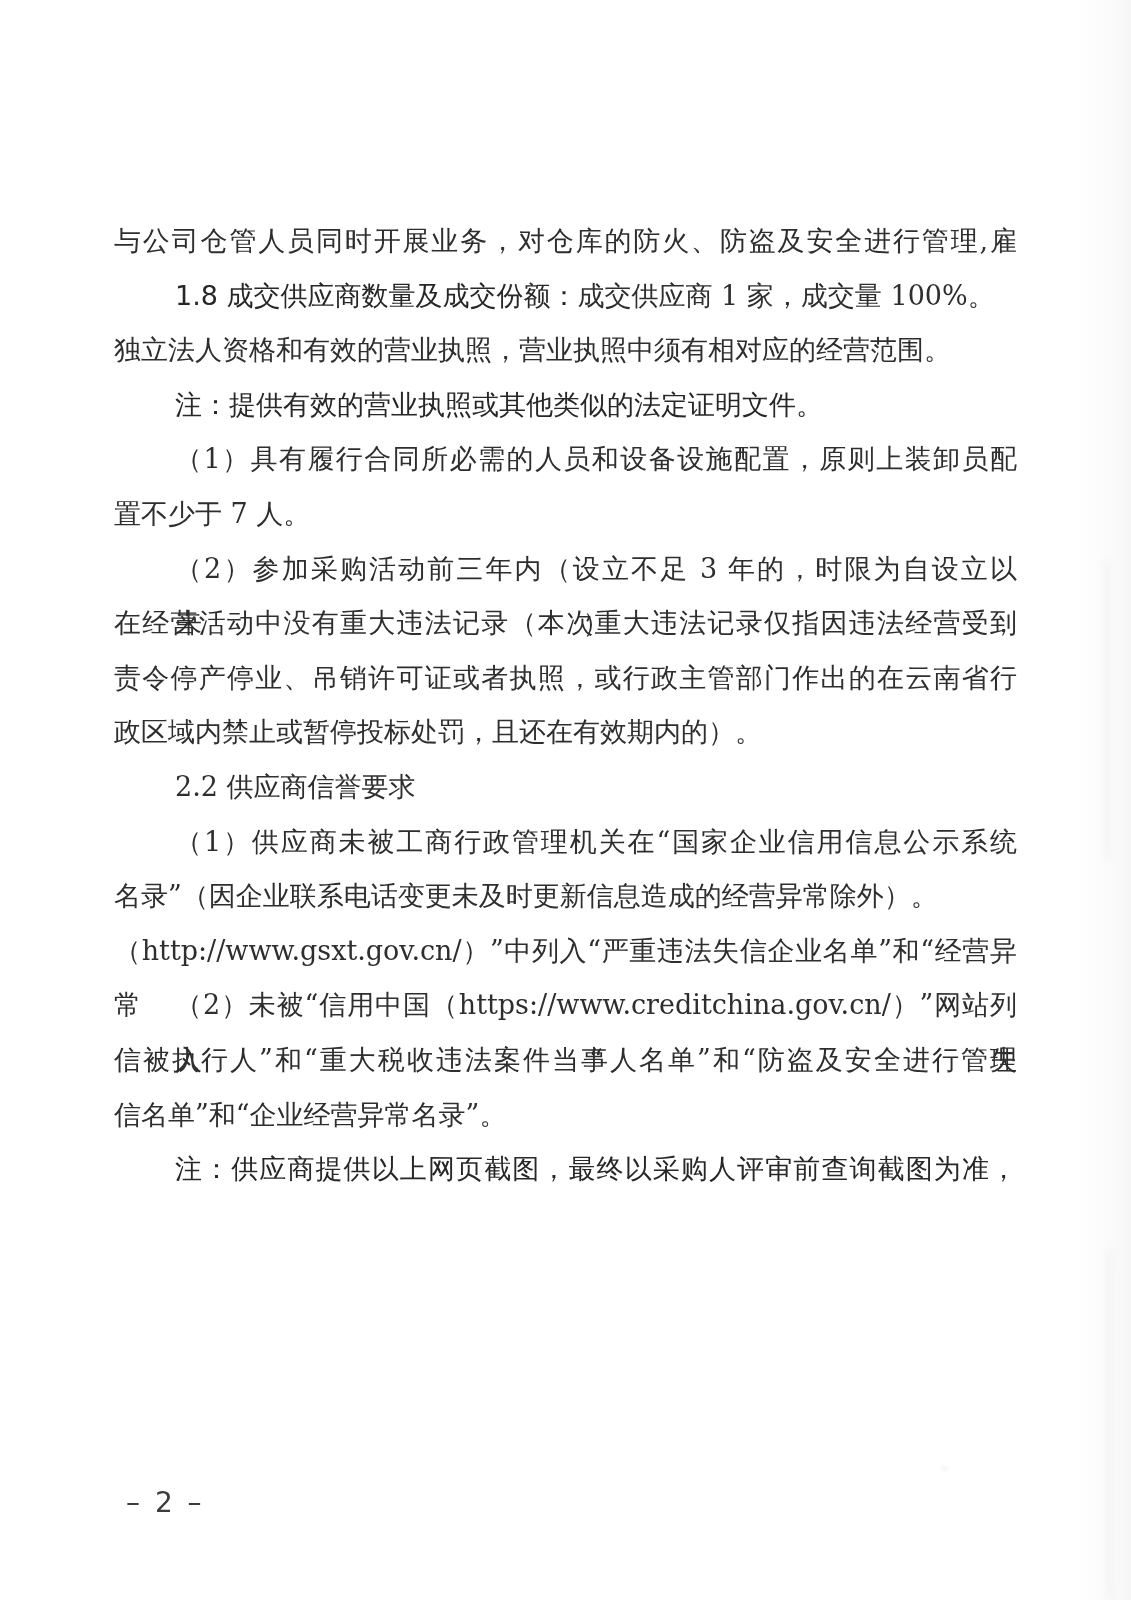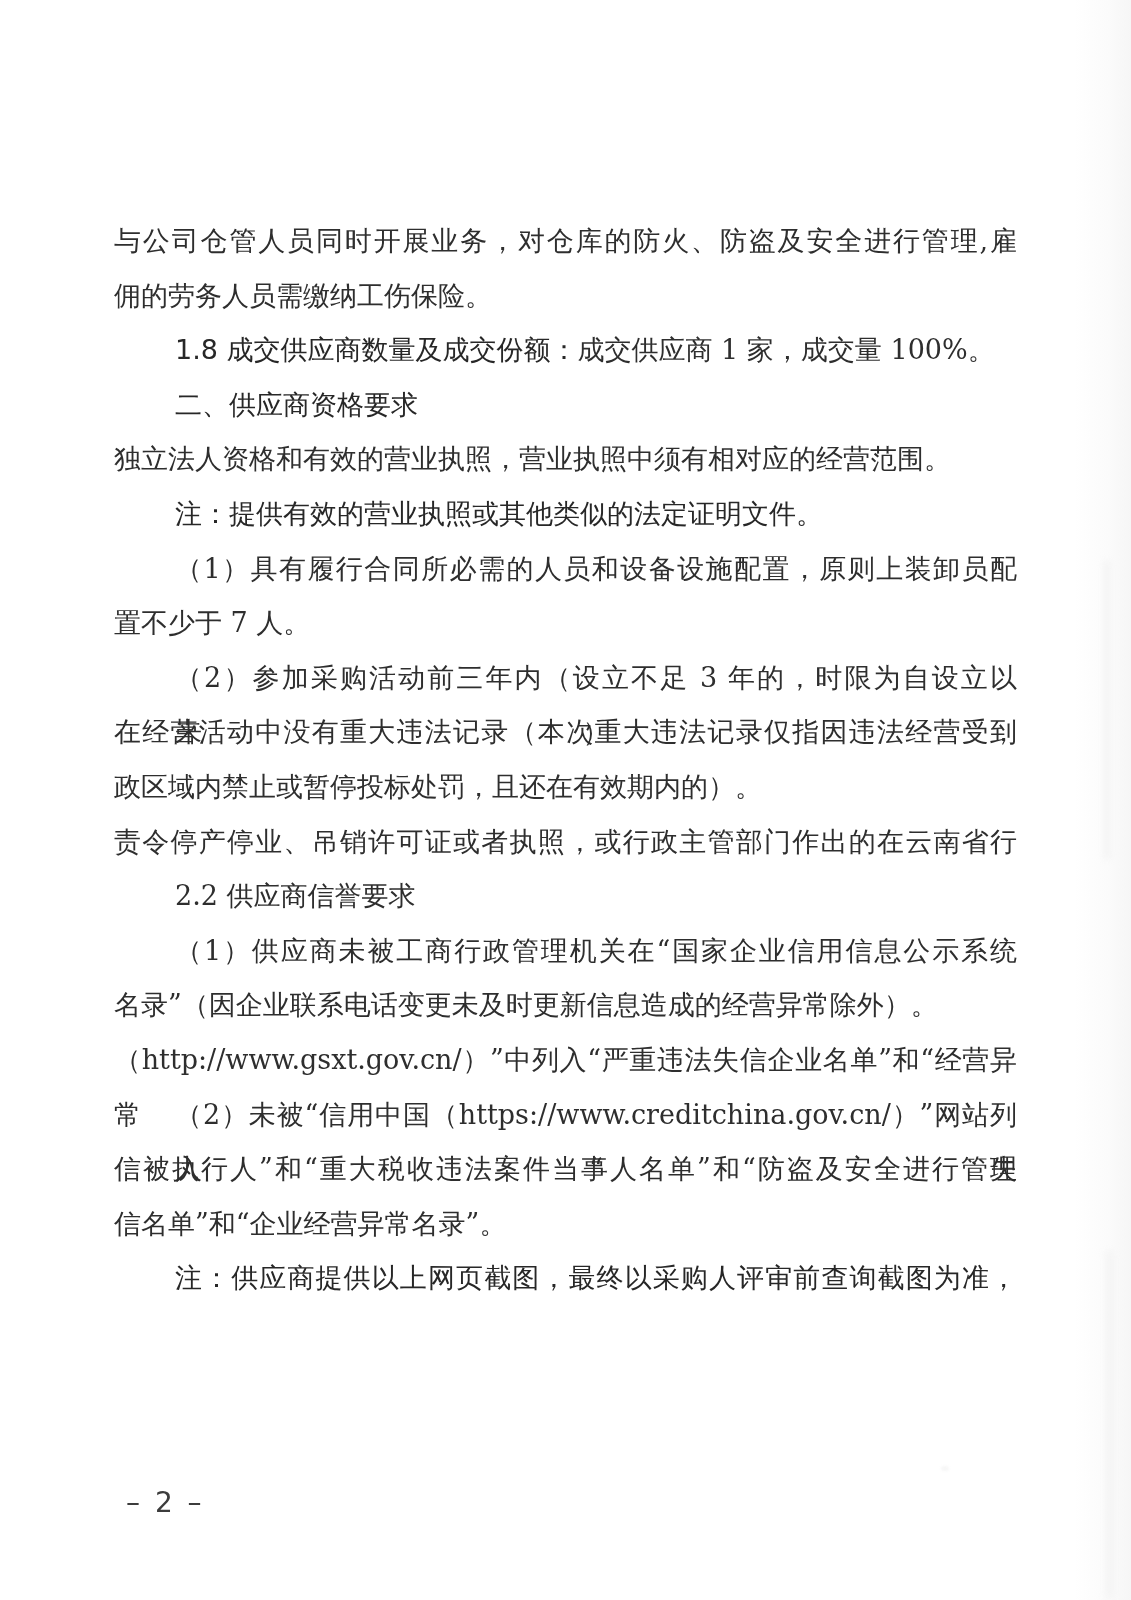--- a/index.html
+++ b/index.html
@@ -62,31 +62,29 @@
   .smudge-a { left: 1103px; top: 560px;  width: 8px; height: 300px; }
   .smudge-b { left: 1105px; top: 1250px; width: 9px; height: 350px; }
   .smudge-dot { left: 941px; top: 1466px; width: 8px; height: 5px; filter: blur(1px); }
 </style>
 </head>
 <body>
 
 <div class="page">
   <div class="content">
       <div class="line style-body fill">与公司仓管人员同时开展业务，对仓库的防火、防盗及安全进行管理,雇</div>
-      <div class="line style-body">佣的劳务人员需缴纳工伤保险。</div>
       <div class="line style-body indent"><span class="lead">1.8 成交供应商数量及成交份额：</span><span>成交供应商 1 家，成交量 100%。</span></div>
-      <div class="line style-heading indent">二、供应商资格要求</div>
       <div class="line style-body">独立法人资格和有效的营业执照，营业执照中须有相对应的经营范围。</div>
       <div class="line style-note indent">注：提供有效的营业执照或其他类似的法定证明文件。</div>
       <div class="line style-body indent fill">（1）具有履行合同所必需的人员和设备设施配置，原则上装卸员配</div>
       <div class="line style-body">置不少于 7 人。</div>
       <div class="line style-body indent fill">（2）参加采购活动前三年内（设立不足 3 年的，时限为自设立以来），</div>
       <div class="line style-body fill">在经营活动中没有重大违法记录（本次重大违法记录仅指因违法经营受到</div>
+      <div class="line style-body fill">责令停产停业、吊销许可证或者执照，或行政主管部门作出的在云南省行</div>
       <div class="line style-body">政区域内禁止或暂停投标处罚，且还在有效期内的）。</div>
-      <div class="line style-body fill">责令停产停业、吊销许可证或者执照，或行政主管部门作出的在云南省行</div>
       <div class="line style-body indent">2.2 供应商信誉要求</div>
       <div class="line style-body indent fill">（1）供应商未被工商行政管理机关在“国家企业信用信息公示系统</div>
       <div class="line style-body">名录”（因企业联系电话变更未及时更新信息造成的经营异常除外）。</div>
       <div class="line style-body fill">（http://www.gsxt.gov.cn/）”中列入“严重违法失信企业名单”和“经营异常</div>
       <div class="line style-body indent fill">（2）未被“信用中国（https://www.creditchina.gov.cn/）”网站列入“失</div>
       <div class="line style-body fill">信被执行人”和“重大税收违法案件当事人名单”和“防盗及安全进行管理</div>
       <div class="line style-body">信名单”和“企业经营异常名录”。</div>
       <div class="line style-note indent fill">注：供应商提供以上网页截图，最终以采购人评审前查询截图为准，</div>
     </div>
   <div class="footer">– 2 –</div>

